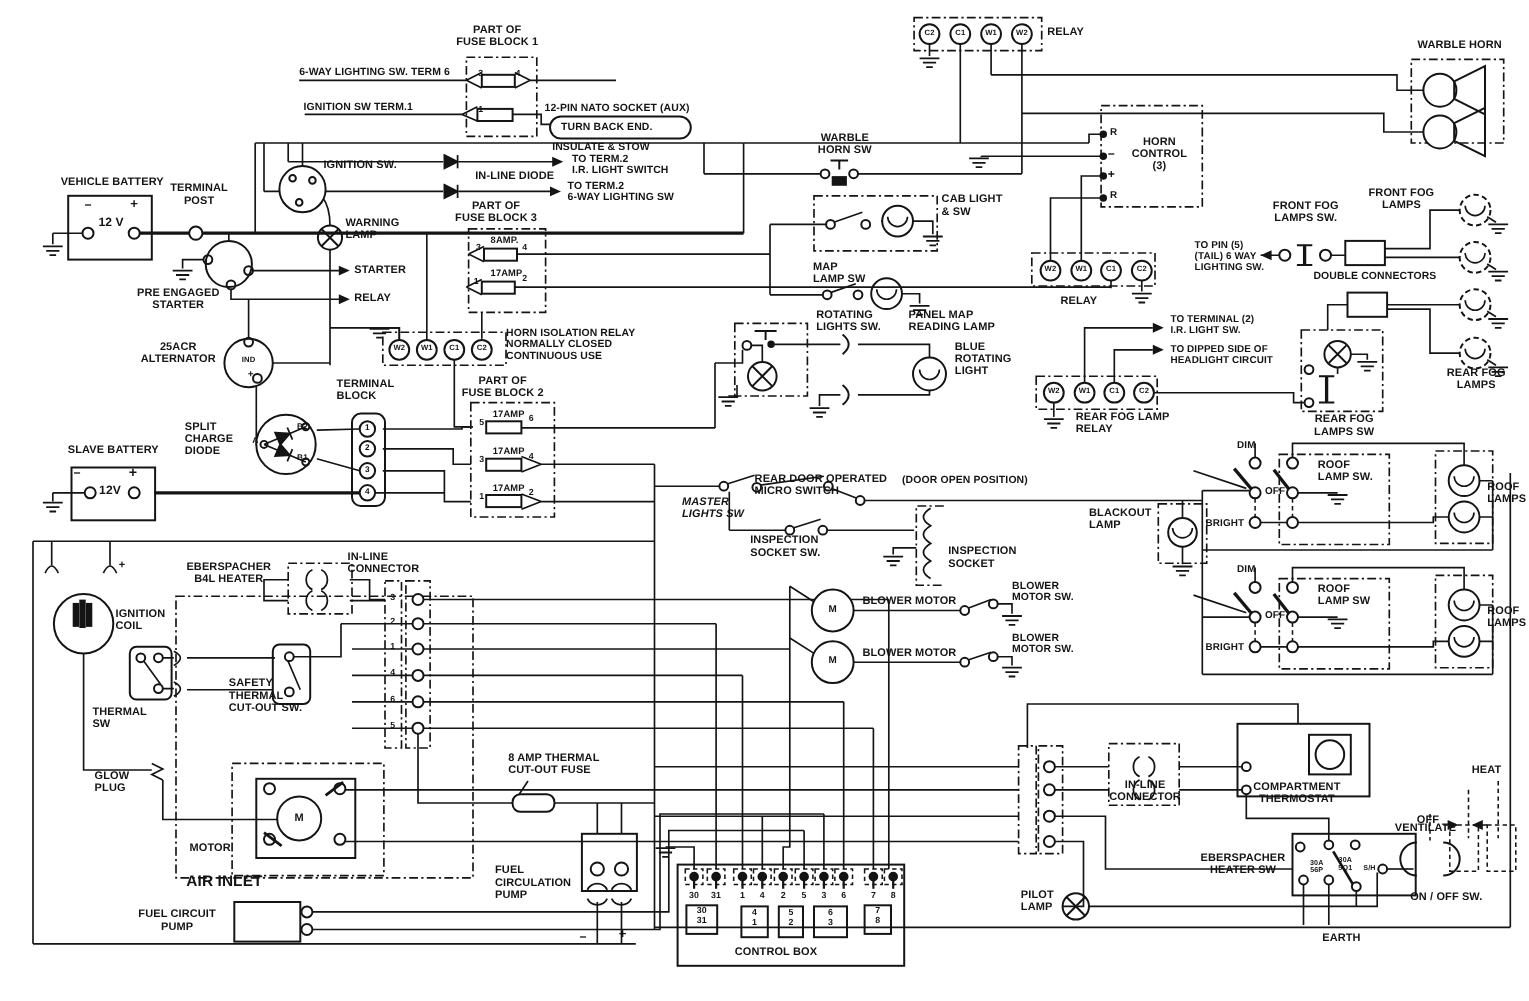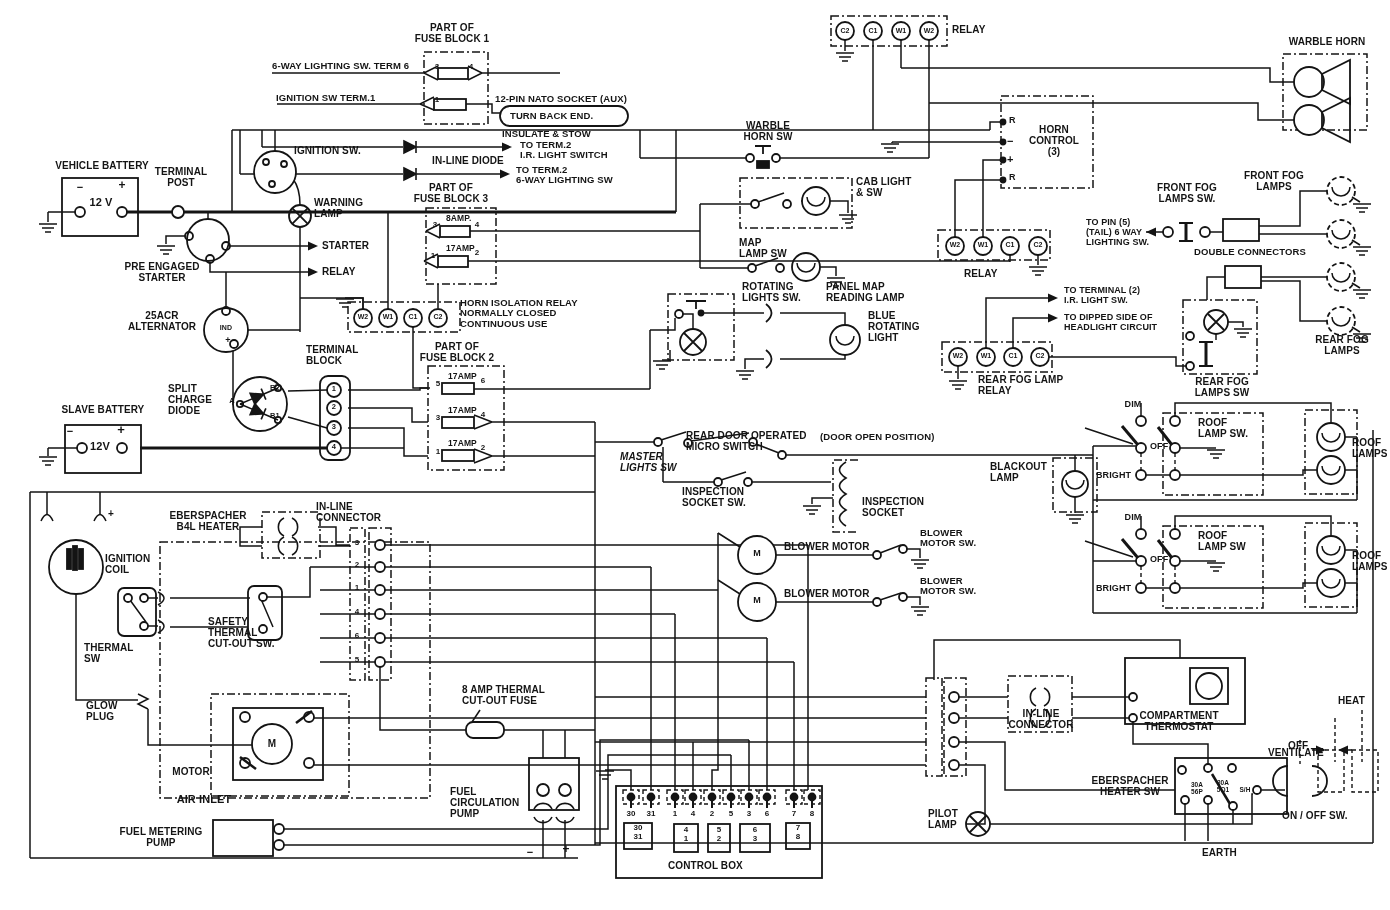--- a/index.html
+++ b/index.html
@@ -675,22 +675,22 @@
       <span class="lbl" style="left: 108px; top: 508px; width: 10px; text-align: left; font-size: 10px;">+</span>
       <span class="lbl" style="left: 208px; top: 616px; width: 94px; text-align: left;">SAFETY
 THERMAL
 CUT-OUT SW.</span>
       <span class="lbl" style="left: 84px; top: 642px; width: 66px; text-align: left;">THERMAL
 SW</span>
       <span class="lbl" style="left: 86px; top: 700px; width: 50px; text-align: left;">GLOW
 PLUG</span>
       <span class="lbl" style="left: 162px; top: 766px; width: 58px; text-align: center;">MOTOR</span>
       <span class="lbl" style="left: 265px; top: 738px; width: 14px; text-align: center; font-size: 10px;">M</span>
-      <span class="lbl" style="left: 168px; top: 793px; width: 72px; text-align: center; font-size: 11px;">AIR INLET</span>
-      <span class="lbl" style="left: 108px; top: 826px; width: 106px; text-align: center;">FUEL METERING
+      <span class="lbl" style="left: 168px; top: 793px; width: 72px; text-align: center; font-size: 14px;">AIR INLET</span>
+      <span class="lbl" style="left: 108px; top: 826px; width: 106px; text-align: center;">FUEL CIRCUIT
 PUMP</span>
       <span class="lbl" style="left: 462px; top: 684px; width: 112px; text-align: left;">8 AMP THERMAL
 CUT-OUT FUSE</span>
       <span class="lbl" style="left: 450px; top: 786px; width: 92px; text-align: left;">FUEL
 CIRCULATION
 PUMP</span>
       <span class="lbl" style="left: 524px; top: 846px; width: 12px; text-align: center; font-size: 11px;">−</span>
       <span class="lbl" style="left: 560px; top: 843px; width: 12px; text-align: center; font-size: 12px;">+</span>
       <span class="lbl" style="left: 352px; top: 539px; width: 10px; text-align: center; font-size: 8px;">3</span>
       <span class="lbl" style="left: 352px; top: 561px; width: 10px; text-align: center; font-size: 8px;">2</span>

